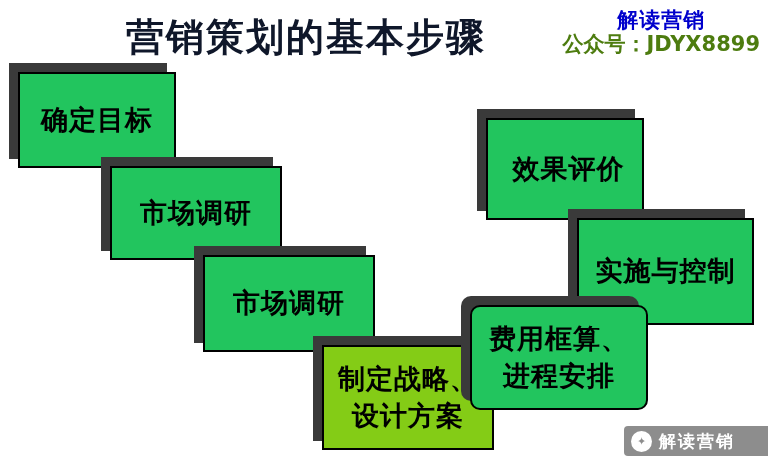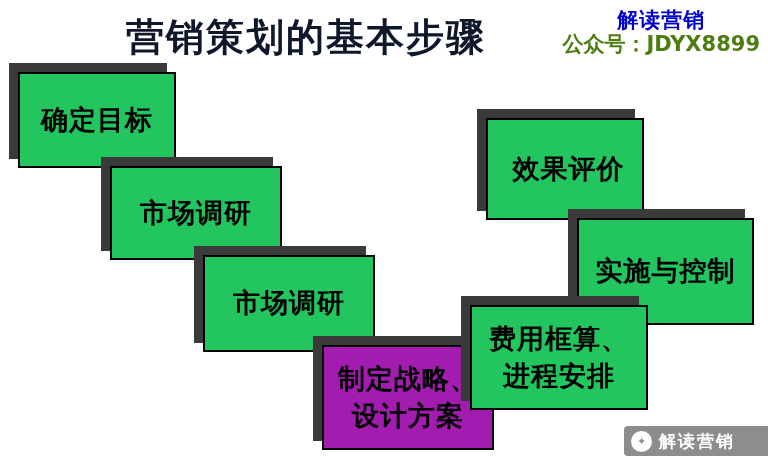--- a/index.html
+++ b/index.html
@@ -53,27 +53,27 @@
     border:2px solid #000;
     box-sizing:border-box;
     box-shadow:-9px -9px 0 0 #3a3a3a;
     font-weight:bold;
     font-size:27px;
     color:#000;
     line-height:1.35;
     white-space:pre-line;
     letter-spacing:1px;
   }
-  .box.teal { background:#a21caf; }
+  .box.teal { background:#84cc16; }
 
   .step-1 { left:18px;  top:72px;  width:158px; height:96px;  z-index:1; }
   .step-2 { left:110px; top:166px; width:172px; height:94px;  z-index:2; }
   .step-3 { left:203px; top:255px; width:172px; height:97px;  z-index:3; }
   .step-4 { left:322px; top:345px; width:172px; height:105px; z-index:4; }
-  .step-5 { left:470px; top:305px; width:178px; height:105px; z-index:7; }
+  .step-5 { left:470px; top:305px; width:178px; height:105px; z-index:7;border-radius:10px; }
   .step-6 { left:577px; top:218px; width:177px; height:107px; z-index:6; }
   .step-7 { left:486px; top:118px; width:158px; height:102px; z-index:5;padding-left:7px; }
 
   .footer {
     position:absolute;
     left:624px; top:426px;
     width:144px; height:30px;
     background:#8d8d8d;
     border-radius:4px 0 0 4px;
     display:flex;

